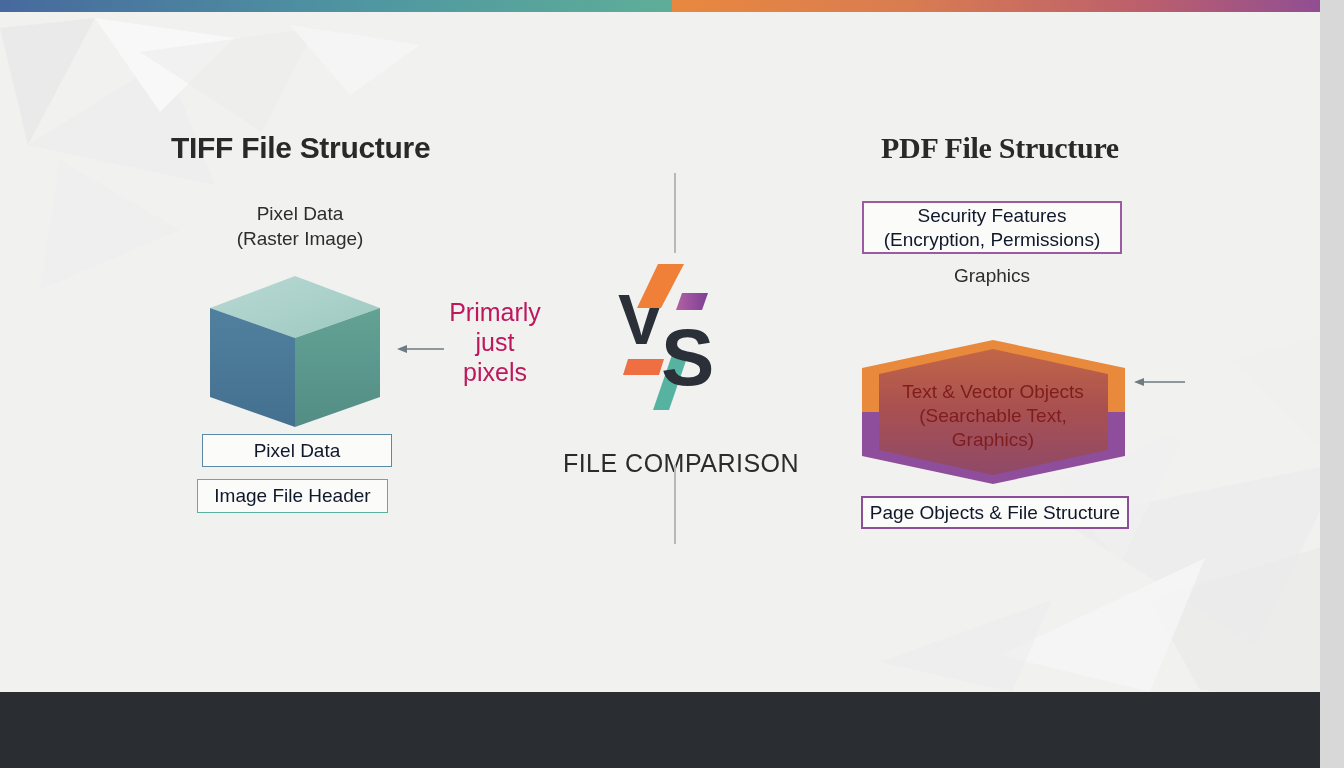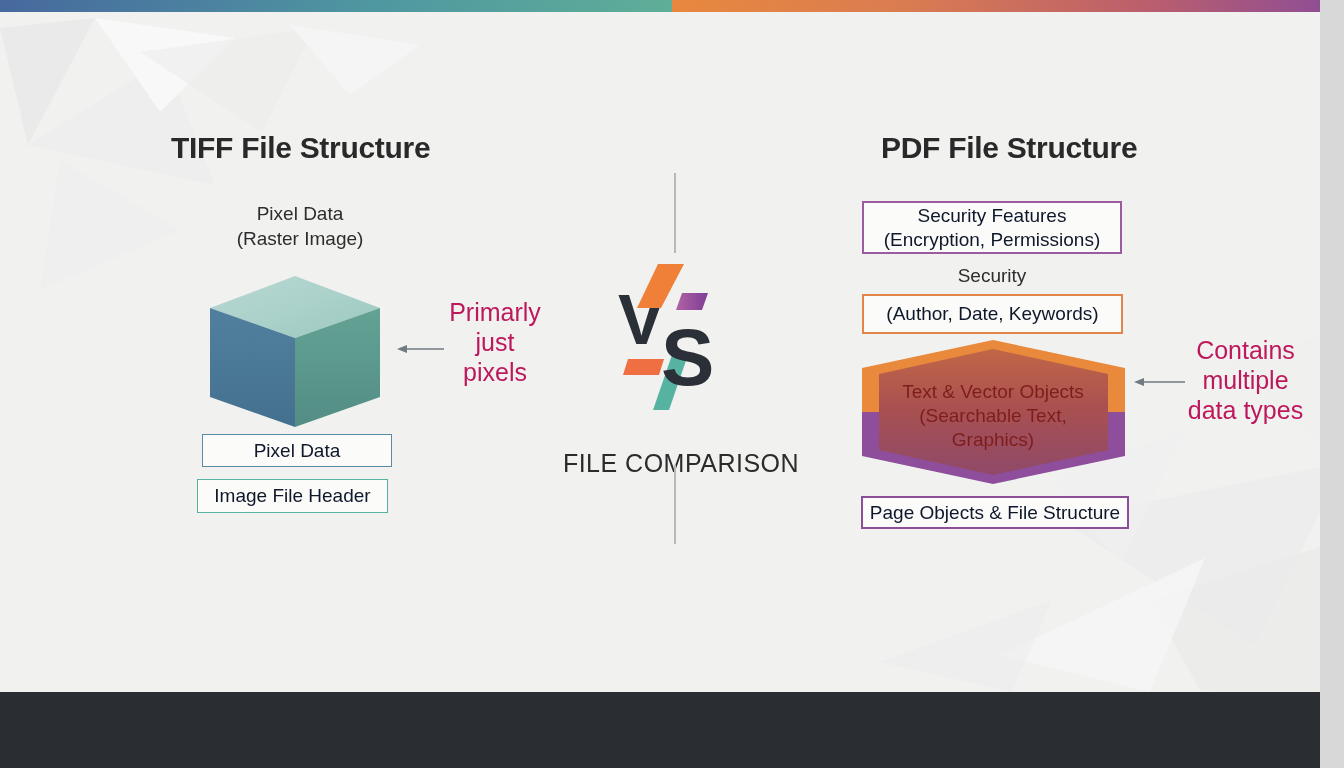--- a/index.html
+++ b/index.html
@@ -13,21 +13,21 @@
   .top-bar{position:absolute;left:0;top:0;width:1344px;height:12px;display:flex;}
   .top-bar .half{width:50%;height:100%;}
   .top-bar .half.left{background:linear-gradient(90deg,#47699e 0%,#4f97a1 55%,#5fae98 100%);}
   .top-bar .half.right{background:linear-gradient(90deg,#e8883f 0%,#d97c51 35%,#bc5f6c 70%,#8a4c98 100%);}
 
   .title{
     position:absolute;margin:0;font-size:30px;font-weight:700;color:#292929;
     letter-spacing:-0.3px;white-space:nowrap;
   }
   .tiff-title{left:171px;top:131px;}
-  .pdf-title{left:881px;top:131px;}
+  .pdf-title{left:881px;top:131px;font-family:Liberation Serif, serif;}
 
   .plain-label{position:absolute;text-align:center;font-size:19px;line-height:25px;color:#2d2d2d;white-space:pre-line;}
   .cube-label{left:205px;top:201px;width:190px;}
   .metadata-label{left:862px;top:263px;width:260px;}
 
   .cube-svg{position:absolute;left:205px;top:272px;}
   .hex-svg{position:absolute;left:855px;top:337px;}
   .hex-text{
     position:absolute;left:880px;top:380px;width:226px;text-align:center;
     font-size:19px;line-height:24px;color:#7f1d1d;white-space:pre-line;
@@ -146,22 +146,21 @@
     <text x="56" y="127" font-family="Liberation Sans, sans-serif" font-size="80" font-weight="700" fill="#2b3038">S</text>
   </svg>
 
   <div class="caption">FILE COMPARISON</div>
   <div class="divider bottom-divider"></div>
 
   <h1 class="title pdf-title">PDF File Structure</h1>
 
   <div class="box security-box">Security Features
 (Encryption, Permissions)</div>
-  <div class="plain-label metadata-label">Security</div>
-  <div class="box author-box">(Author, Date, Keywords)</div>
+  <div class="plain-label metadata-label">Graphics</div>
 
   <svg class="hex-svg" width="278" height="152" viewBox="0 0 278 152">
     <defs>
       <linearGradient id="hexInner" x1="0" y1="0" x2="0" y2="1">
         <stop offset="0%" stop-color="#c26647"></stop>
         <stop offset="45%" stop-color="#aa5150"></stop>
         <stop offset="100%" stop-color="#8f4968"></stop>
       </linearGradient>
     </defs>
     <polygon points="138,3 270,31 270,75 7,75 7,31" fill="#e9893b"></polygon>
@@ -171,23 +170,20 @@
   <div class="hex-text">Text &amp; Vector Objects
 (Searchable Text,
 Graphics)</div>
 
   <div class="box page-box">Page Objects &amp; File Structure</div>
 
   <svg class="arrow-svg right-arrow" width="54" height="12" viewBox="0 0 54 12">
     <line x1="52" y1="6" x2="10" y2="6" stroke="#6f7a82" stroke-width="1.6"></line>
     <polygon points="1,6 11,2 11,10" fill="#6f7a82"></polygon>
   </svg>
-  <div class="annotation pdf-annotation">Contains
-multiple
-data types</div>
 
   <footer class="footer" style="background:#2a2d31;">
     
     
     
   </footer>
 
 </div>
 
 </body></html>

